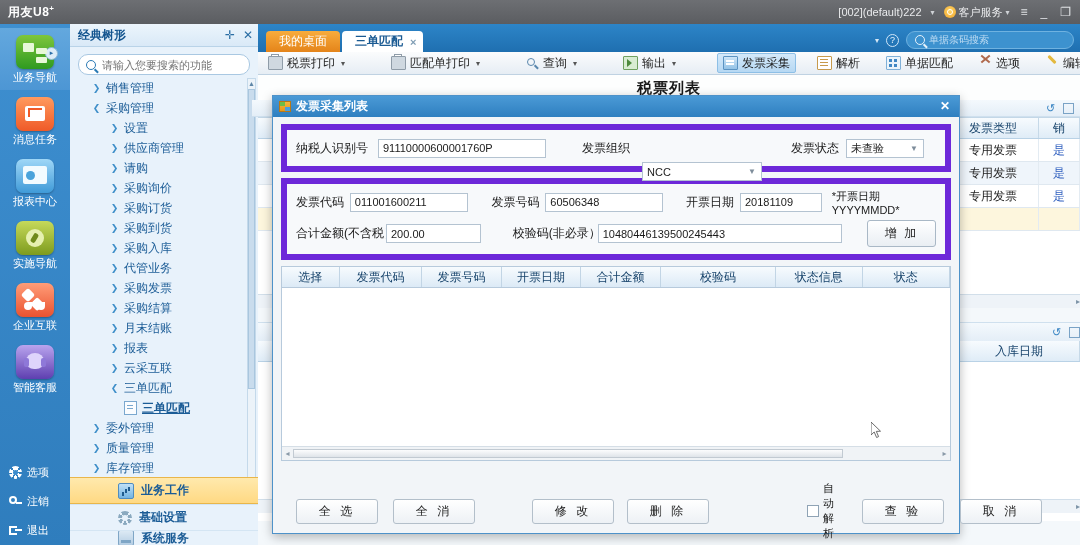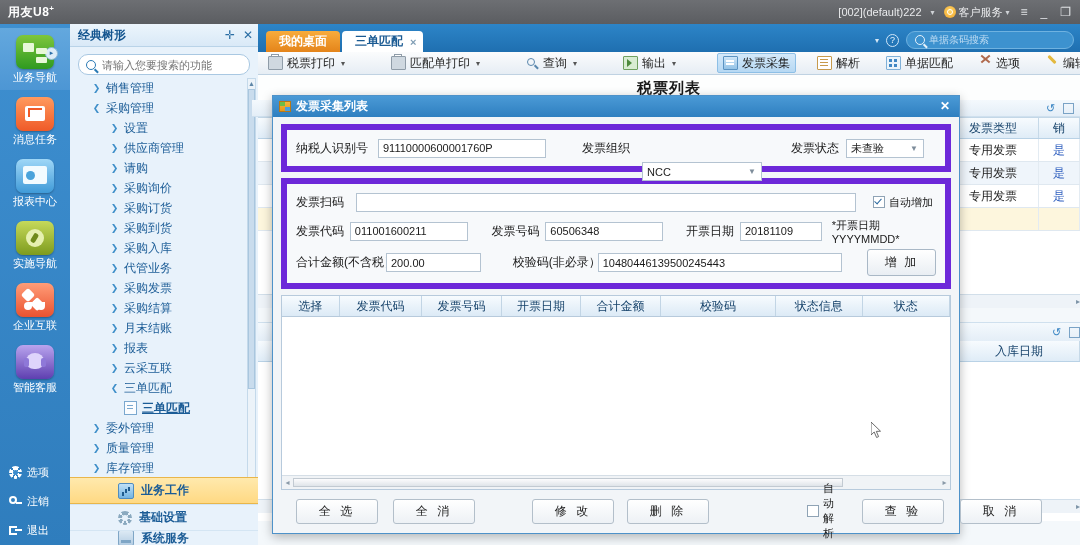--- a/index.html
+++ b/index.html
@@ -216,21 +216,21 @@
   }
   .tabbar{
     height:28px;background:linear-gradient(#2d85c8,#1f6fb0);
     display:flex;align-items:flex-end;padding-left:8px;position:relative;
   }
   .tab{
     height:21px;padding:0 13px;display:flex;align-items:center;justify-content:center;
     font-size:12px;border-radius:4px 4px 0 0;cursor:default;margin-right:2px;
   }
   .tab.orange{background:linear-gradient(#f6a game,#e8891f);}
-  .tab.orange{background:linear-gradient(#f8ac3c,#e4841a);color:#fff;font-weight:bold;}
+  .tab.orange{background:linear-gradient(#f8ac3c,#e4841a);color:#fff;font-weight:normal;}
   .tab.active{background:#ffffff;color:#1a5a92;font-weight:bold;padding-right:7px;}
   .tab.active .x{margin-left:7px;color:#7f9db4;font-size:11px;}
   .tab-right{
     position:absolute;right:6px;bottom:3px;display:flex;align-items:center;gap:7px;
   }
   .tab-right .caret{color:#d6e8f6;font-size:8px;}
   .help-c{
     width:13px;height:13px;border-radius:50%;border:1.5px solid #cfe6f8;color:#e8f4fd;
     font-size:9px;line-height:11px;text-align:center;box-sizing:border-box;
   }
@@ -751,28 +751,20 @@
             <span class="flabel" style="width:62px;text-align:center;margin-left:22px;">发票状态</span>
             <span class="fselect" style="width:78px;">
                 <span>未查验</span>
                 <i class="ar">▼</i>
               </span>
           </div>
         </div>
 
         <div class="fgroup">
           <div class="frow">
-            <span class="flabel" style="width:60px;">发票扫码</span>
-            <span class="finput" style="width:500px;"></span>
-            <span style="display:flex;align-items:center;gap:4px;margin-left:17px;">
-              <i class="chk on"></i>
-              <span class="hint">自动增加</span>
-            </span>
-          </div>
-          <div class="frow">
             <span class="flabel" style="width:60px;">发票代码</span>
             <span class="finput" style="width:131px;">011001600211</span>
             <span class="flabel" style="width:60px;margin-left:23px;">发票号码</span>
             <span class="finput" style="width:130px;">60506348</span>
             <span class="flabel" style="width:60px;margin-left:23px;">开票日期</span>
             <span class="finput" style="width:90px;">20181109</span>
             <span class="hint" style="margin-left:10px;">*开票日期YYYYMMDD*</span>
           </div>
           <div class="frow" style="height:27px;">
             <span class="flabel" style="width:90px;">合计金额(不含税）</span>

